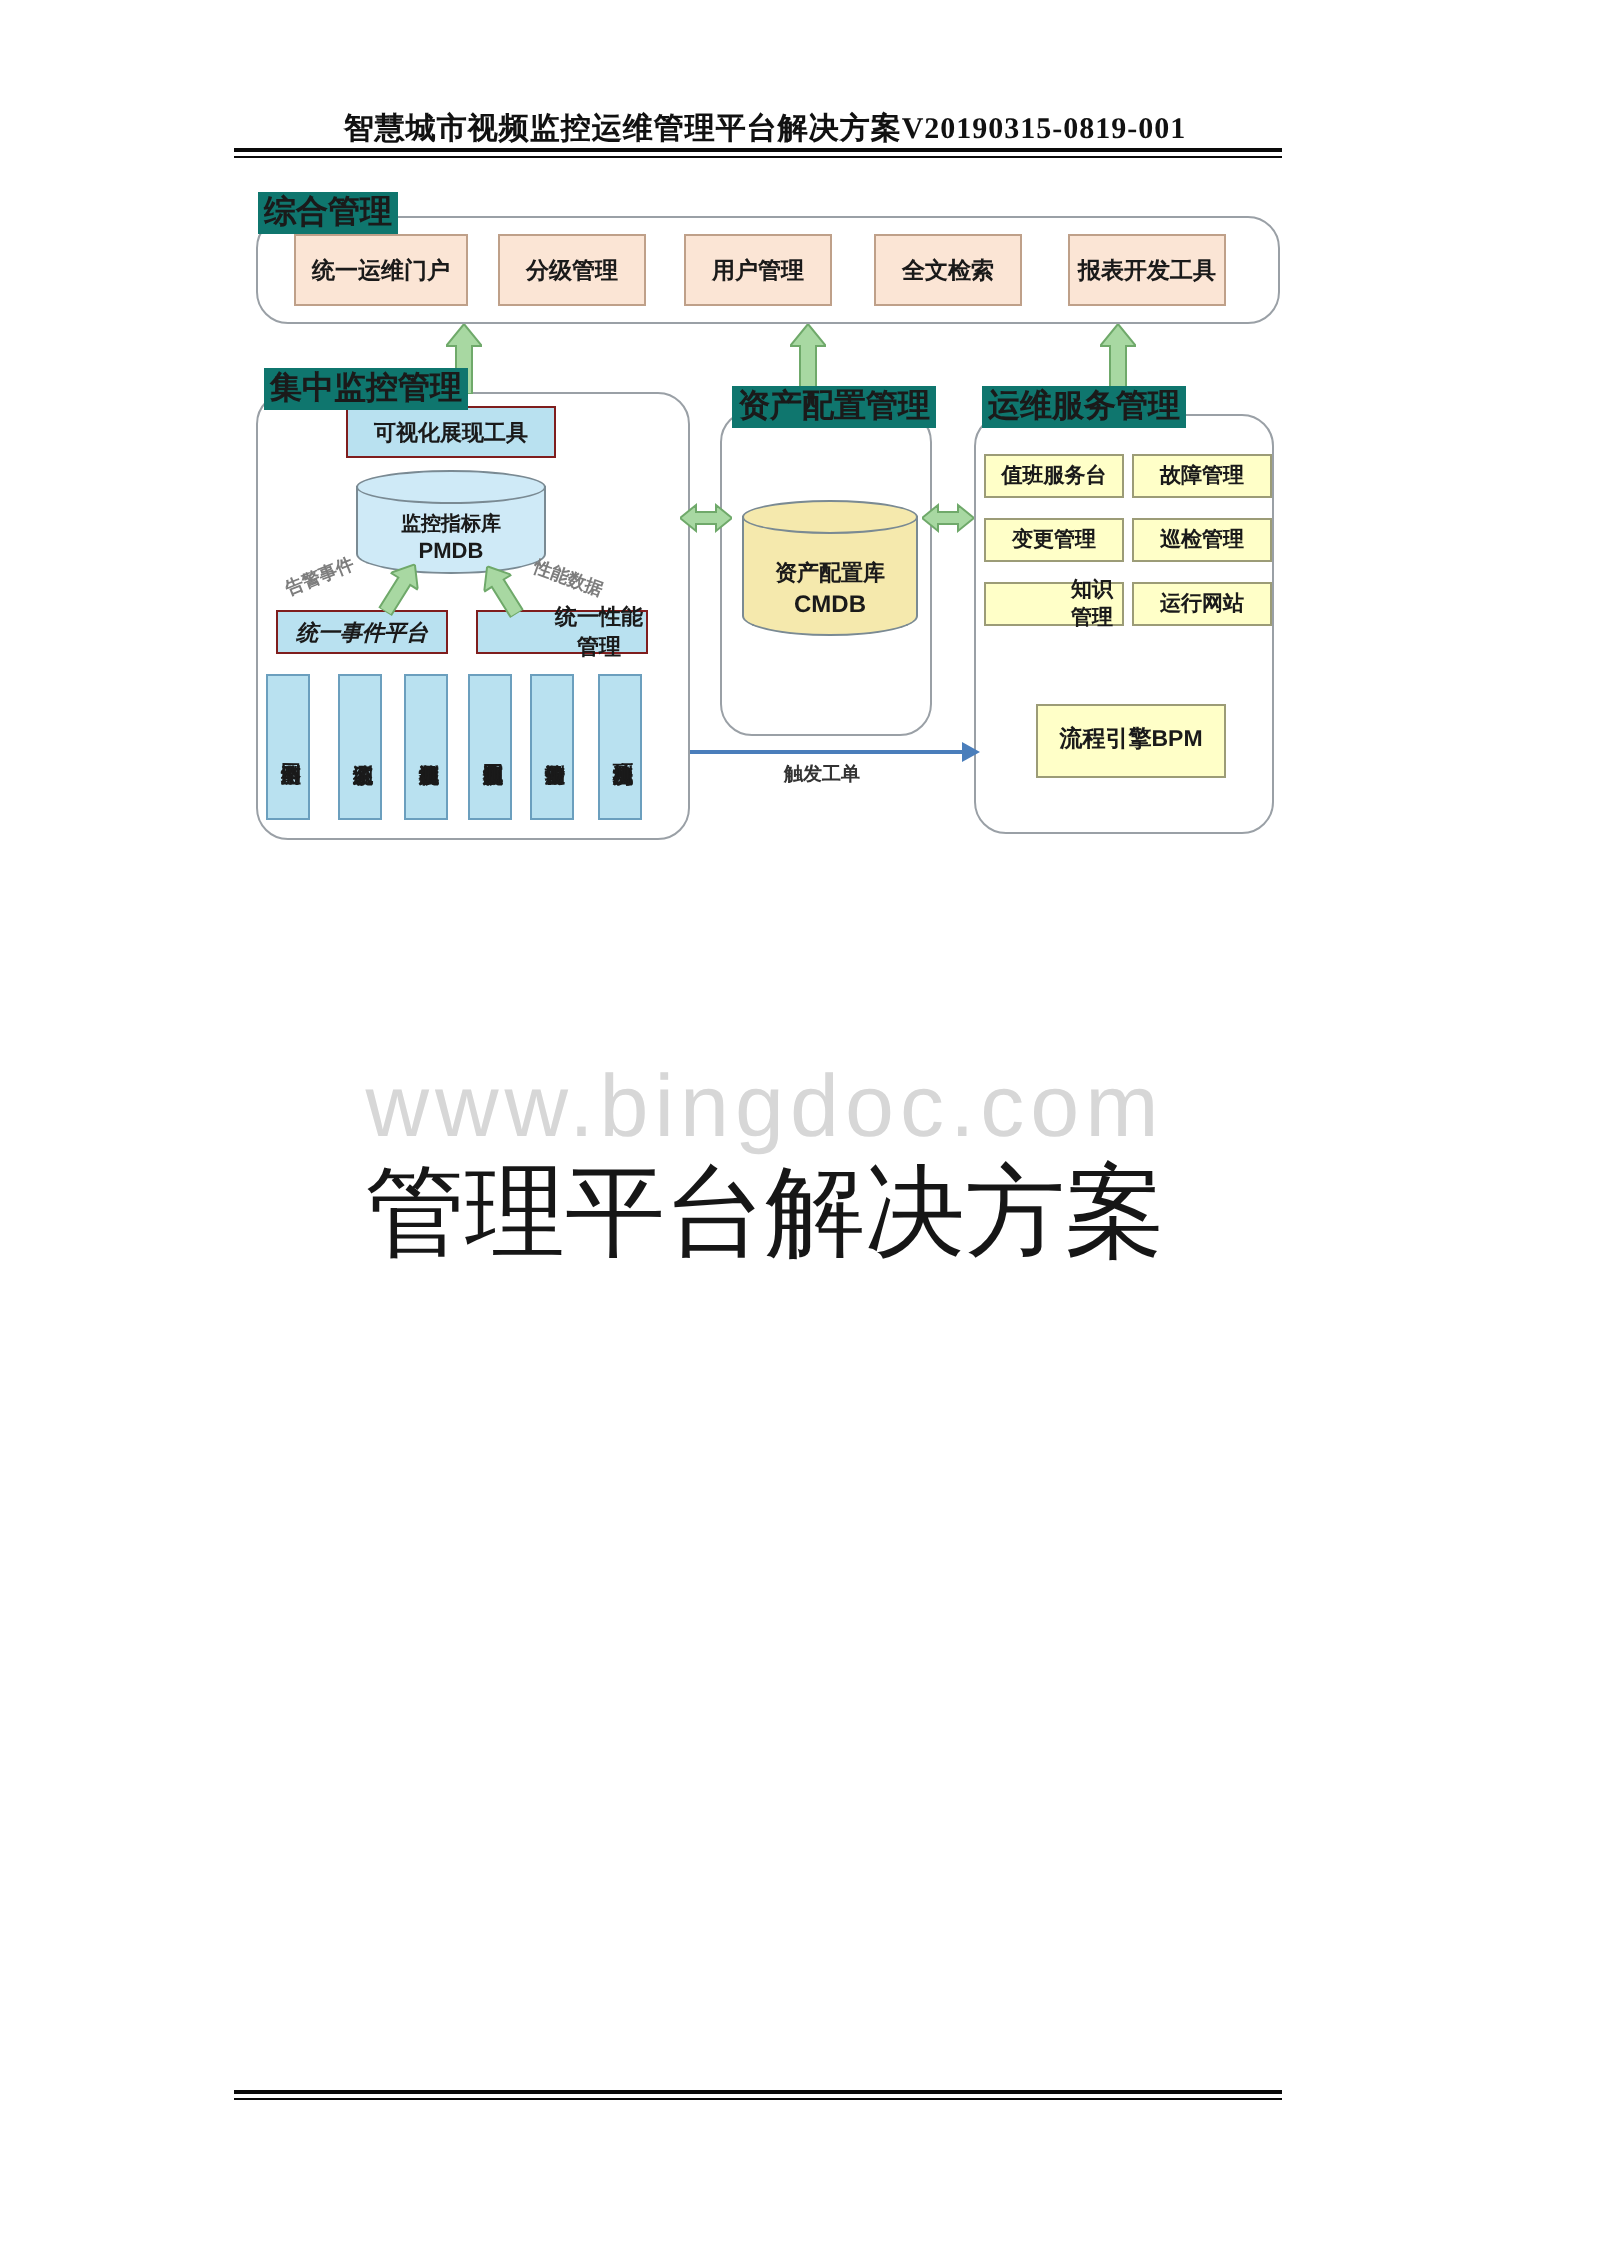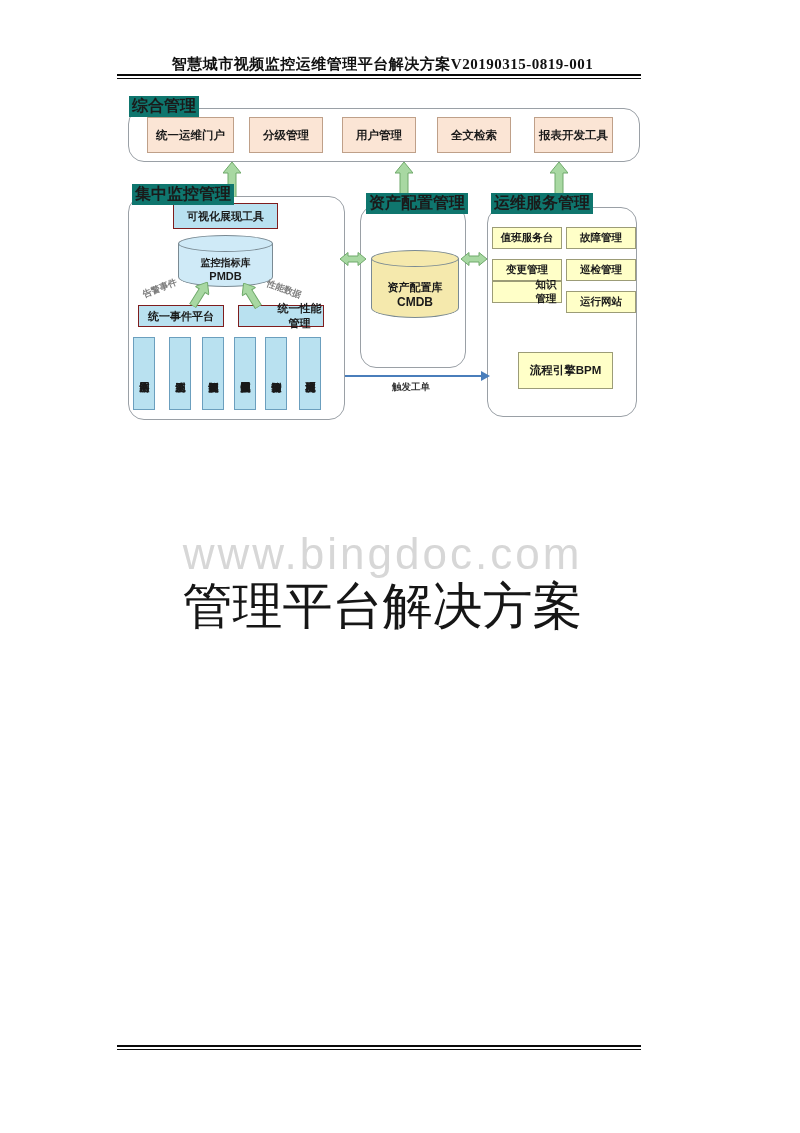--- a/index.html
+++ b/index.html
@@ -133,21 +133,21 @@
 
     <div class="rotlabel" style="left:142px; top:282px; transform:rotate(-22deg);">告警事件</div>
     <div class="rotlabel" style="left:266px; top:283px; transform:rotate(20deg);">性能数据</div>
     <svg class="arrow-svg" style="left:192px; top:280px; transform:rotate(32deg);" width="16" height="28">
         <polygon points="8,0 16,10 11.5,10 11.5,28 4.5,28 4.5,10 0,10" fill="#a8d8a2" stroke="#6fa96a" stroke-width="1"></polygon>
       </svg>
     <svg class="arrow-svg" style="left:243px; top:281px; transform:rotate(-32deg);" width="16" height="28">
         <polygon points="8,0 16,10 11.5,10 11.5,28 4.5,28 4.5,10 0,10" fill="#a8d8a2" stroke="#6fa96a" stroke-width="1"></polygon>
       </svg>
 
-    <div class="box bbox" style="left:138px; top:305px; width:86px; height:22px;">统一事件平台</div>
+    <div class="box bbox" style="left:138px; top:305px; width:86px; height:22px;font-style:italic;">统一事件平台</div>
     <div class="box bbox" style="left:238px; top:305px; width:86px; height:22px;padding-left:37px;">统一性能管理</div>
 
     <div class="vbox" style="left:133px; top:337px; width:22px; height:73px;">网络监测</div>
     <div class="vbox" style="left:169px; top:337px; width:22px; height:73px;">系统监测</div>
     <div class="vbox" style="left:202px; top:337px; width:22px; height:73px;">视频设备监测</div>
     <div class="vbox" style="left:234px; top:337px; width:22px; height:73px;">视频图像监测</div>
     <div class="vbox" style="left:265px; top:337px; width:22px; height:73px;">传输设备监测</div>
     <div class="vbox" style="left:299px; top:337px; width:22px; height:73px;">机房环境监测</div>
 
     <div class="sec" style="left:360px; top:205px; width:106px; height:163px;"></div>
@@ -166,21 +166,21 @@
     <svg class="arrow-svg" style="left:461px; top:251px;" width="26" height="16">
         <polygon points="0,8 8,1.5 8,5 18,5 18,1.5 26,8 18,14.5 18,11 8,11 8,14.5" fill="#a8d8a2" stroke="#6fa96a" stroke-width="1"></polygon>
       </svg>
 
     <div class="sec" style="left:487px; top:207px; width:150px; height:210px;"></div>
     <div class="sec-label" style="left:491px; top:193px;">运维服务管理</div>
     <div class="box ybox" style="left:492px; top:227px; width:70px; height:22px;">值班服务台</div>
     <div class="box ybox" style="left:566px; top:227px; width:70px; height:22px;">故障管理</div>
     <div class="box ybox" style="left:492px; top:259px; width:70px; height:22px;">变更管理</div>
     <div class="box ybox" style="left:566px; top:259px; width:70px; height:22px;">巡检管理</div>
-    <div class="box ybox" style="left:492px; top:281px; width:70px; height:22px;padding-left:38px;">知识管理</div>
+    <div class="box ybox" style="left:492px; top:291px; width:70px; height:22px;padding-left:38px;">知识管理</div>
     <div class="box ybox" style="left:566px; top:291px; width:70px; height:22px;">运行网站</div>
     <div class="box ybox" style="left:518px; top:352px; width:95px; height:37px; flex-direction:row; line-height:1.3; font-size:11.5px;">
       <span>流程引擎</span>
       <span>BPM</span>
     </div>
 
     <div class="trigger-line" style="left:345px; top:375px; width:136px;"></div>
     <div class="trigger-label" style="left:392px; top:381px;">触发工单</div>
   </div>
 

